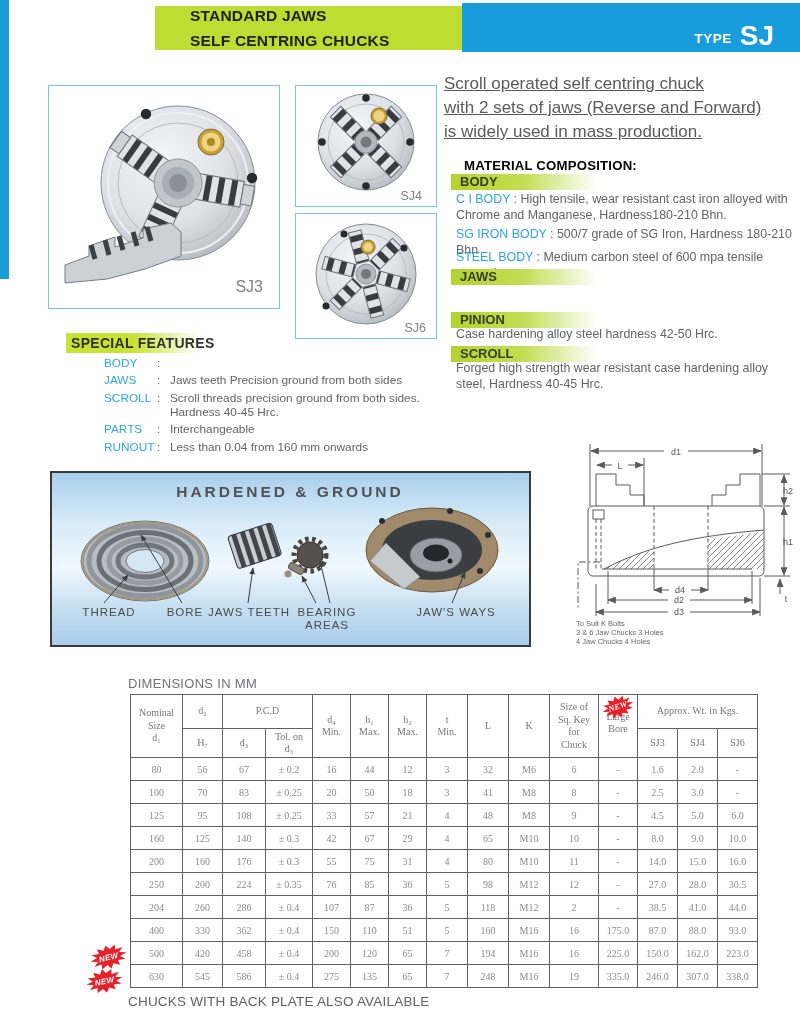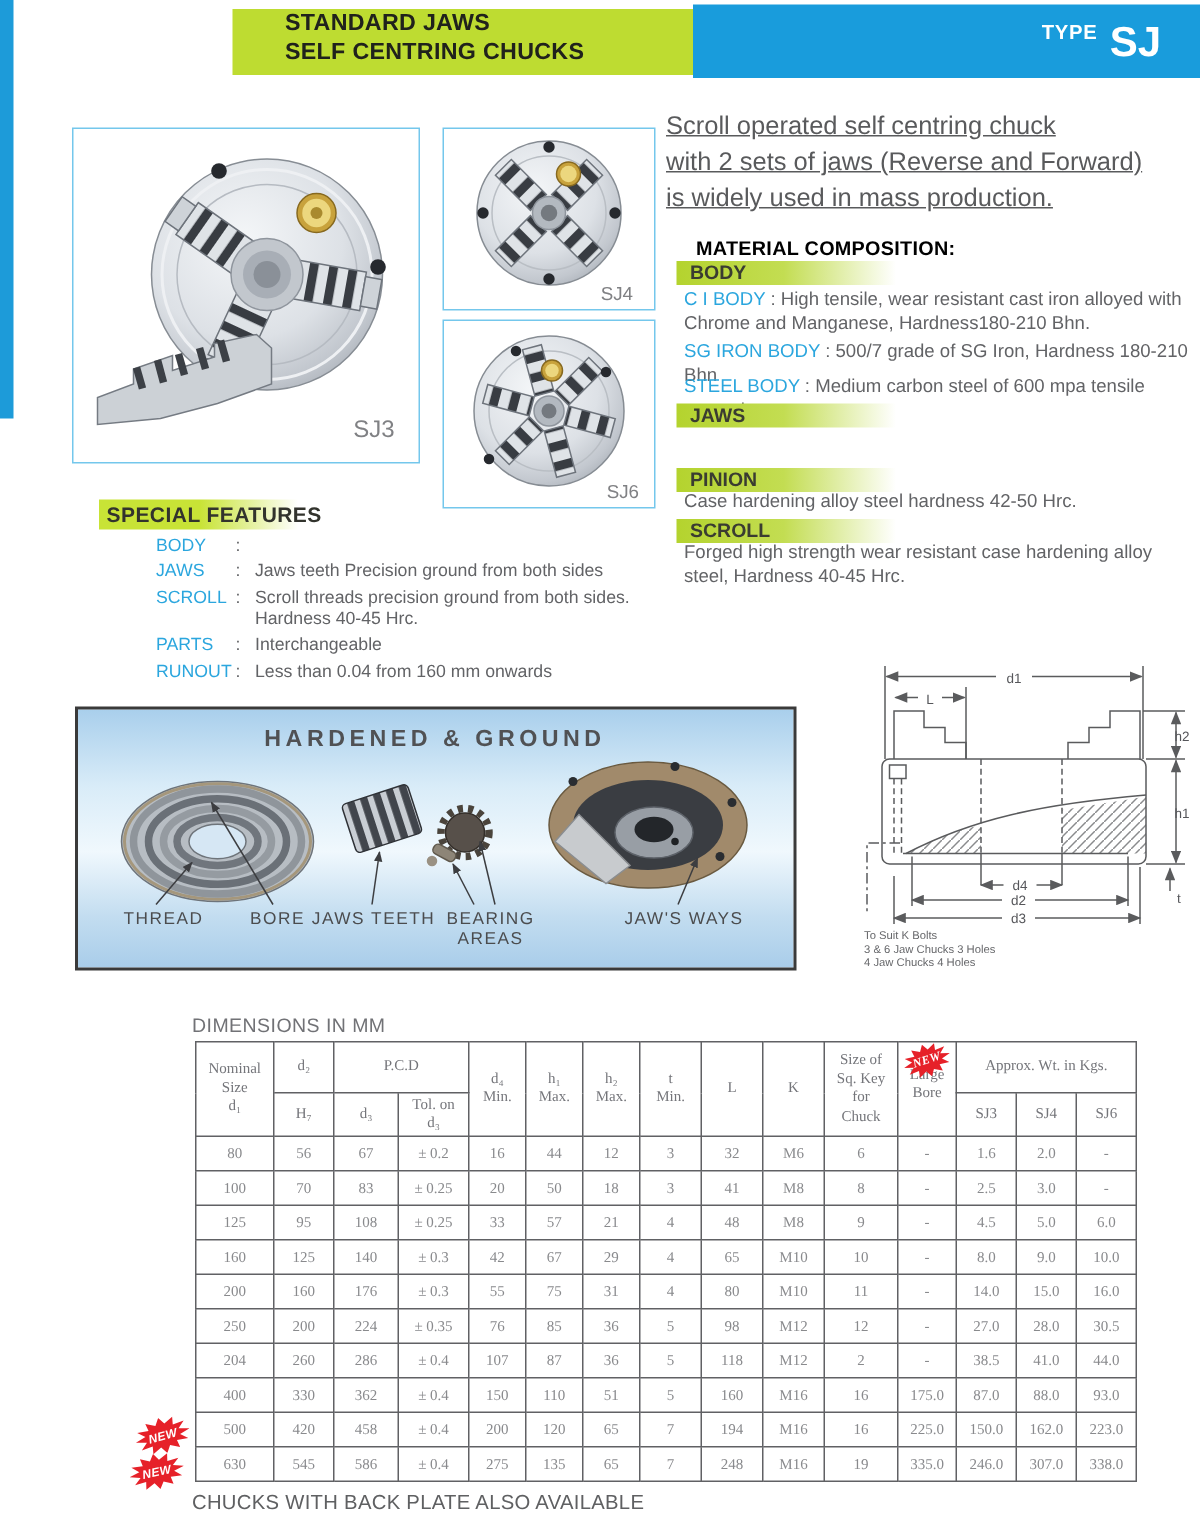--- a/index.html
+++ b/index.html
@@ -1,24 +1,24 @@
 <!DOCTYPE html>
 <html><head>
 <meta charset="utf-8">
 <style>
   html,body{margin:0;padding:0;background:#fff;}
   .page{position:relative;width:800px;height:1014px;background:#fff;overflow:hidden;
         font-family:"Liberation Sans",sans-serif;}
   
   .left-strip{position:absolute;left:0;top:0;width:9px;height:279px;background:#1d9bd9;}
   .bar-lime{position:absolute;left:155px;top:6px;width:307px;height:44px;background:#bedc31;
-            display:flex;flex-direction:column;justify-content:flex-start;padding-left:35px;box-sizing:border-box;}
+            display:flex;flex-direction:column;justify-content:space-between;padding-left:35px;box-sizing:border-box;}
   .bar-lime div{font-size:15.5px;font-weight:700;color:#20221c;line-height:19px;letter-spacing:.2px;}
   .bar-blue{position:absolute;left:462px;top:3px;width:338px;height:49px;background:#199cdc;
-            display:flex;align-items:center;justify-content:flex-end;padding-right:26px;box-sizing:border-box;}
+            display:flex;align-items:flex-end;justify-content:flex-end;padding-right:26px;box-sizing:border-box;}
   .type-word{font-size:13.5px;font-weight:700;color:#fff;letter-spacing:.5px;margin-right:8px;transform:translateY(-6px);}
   .type-sj{font-size:28px;font-weight:700;color:#fff;}
   
   .img-box{position:absolute;background:#fff;border:1px solid #74c7ec;}
   .img-label{position:absolute;color:#808184;font-family:"Liberation Sans",sans-serif;}
   
   .intro{position:absolute;left:444px;top:72px;width:344px;font-size:17px;line-height:24px;color:#595a5c;text-decoration:underline;}
   .mat-title{position:absolute;left:464px;top:158px;font-size:13.2px;font-weight:700;color:#000000;letter-spacing:.2px;}
   .band{position:absolute;left:451px;width:150px;height:16px;line-height:16px;padding-left:9px;
         font-size:13px;font-weight:600;color:#3a3c31;

